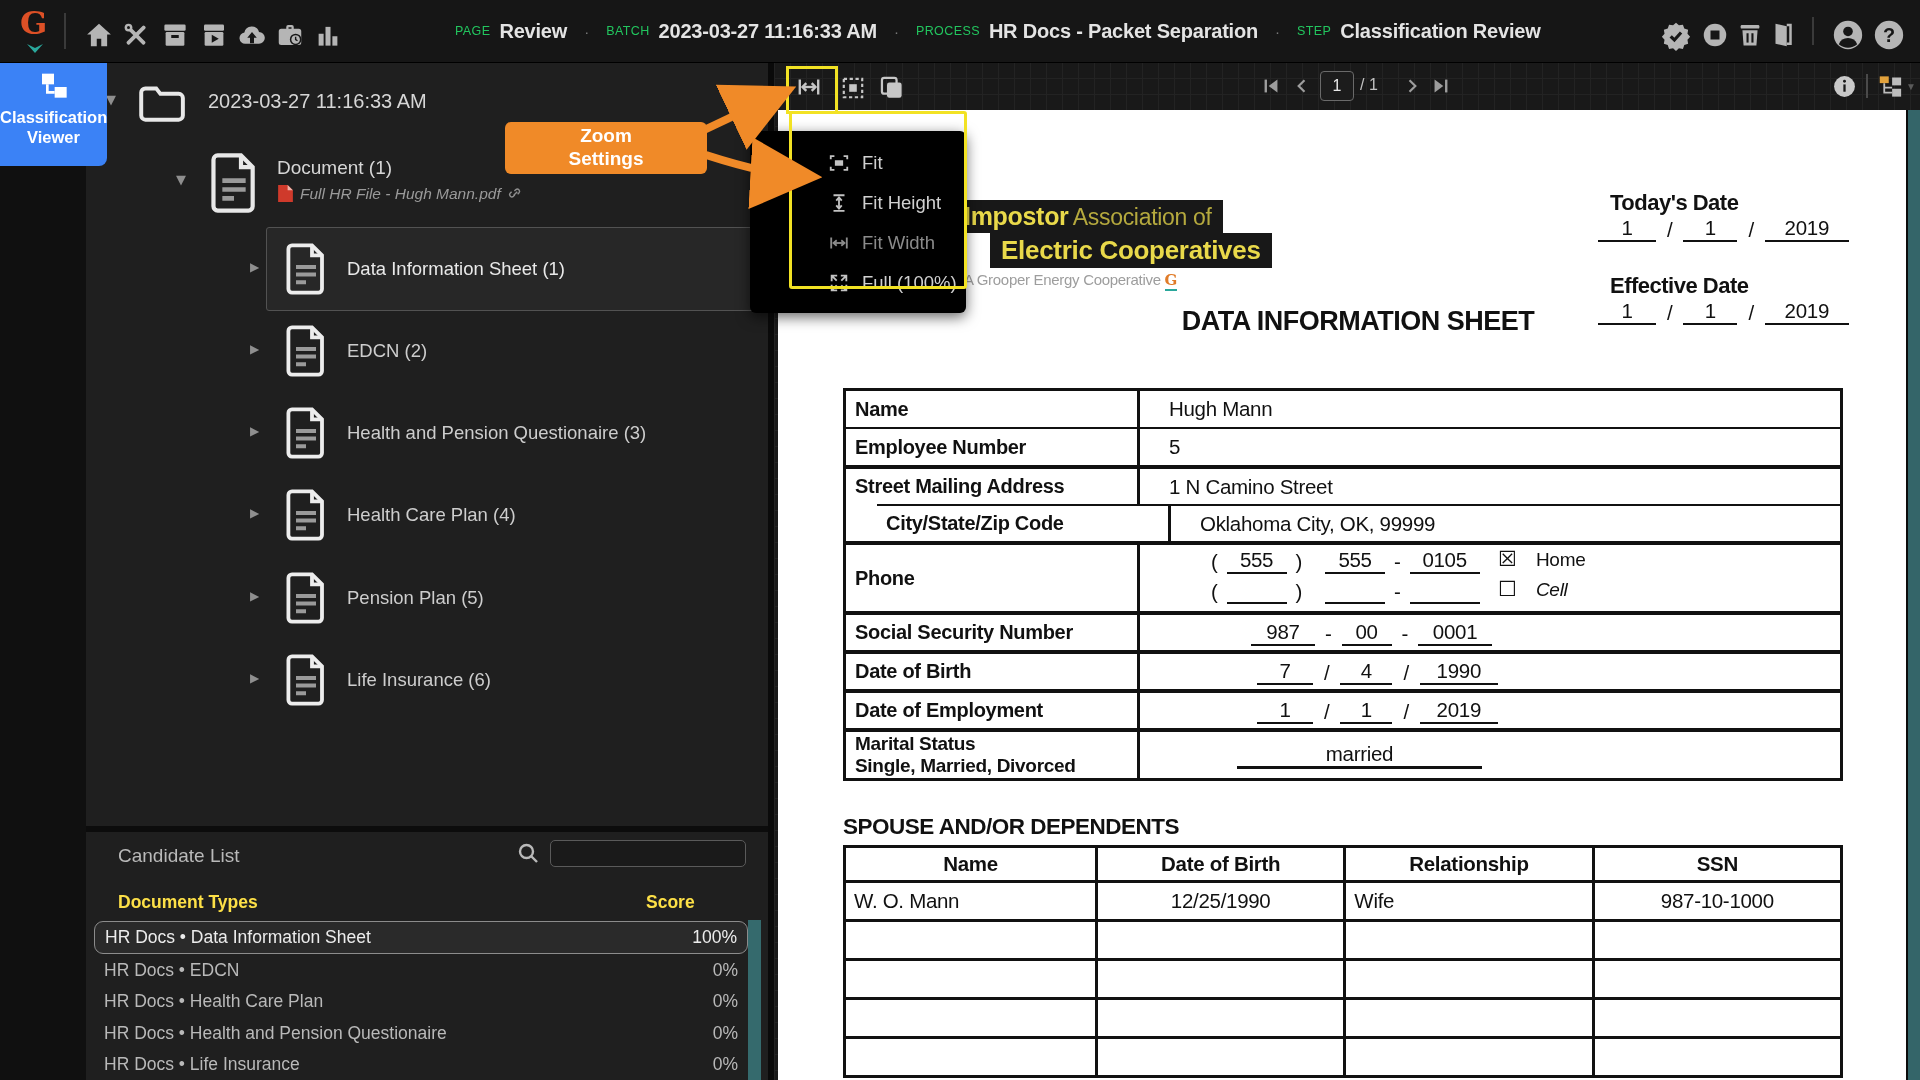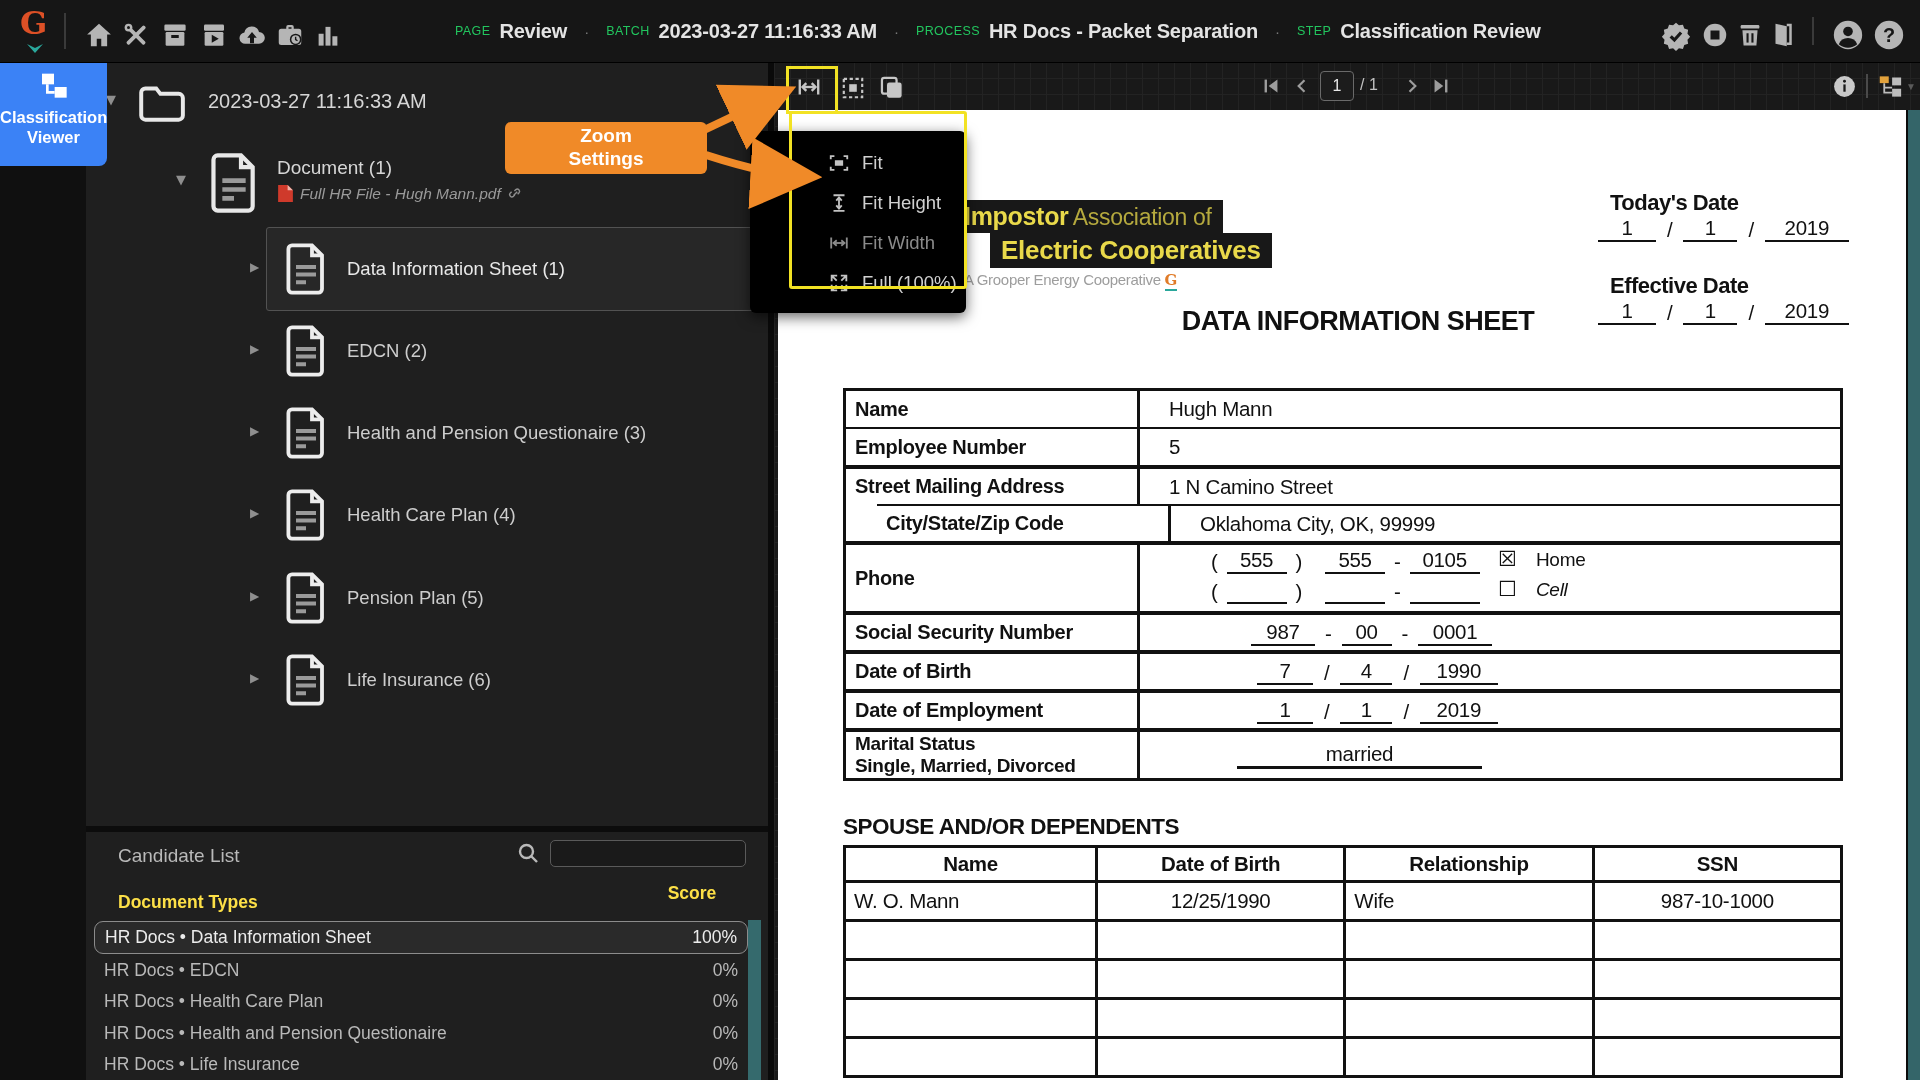--- a/index.html
+++ b/index.html
@@ -304,21 +304,21 @@
   <div class="cand-title">Candidate List</div>
   <span class="abs" style="left:430px;top:9px;color:#b9b9b9;">
     <svg width="24" height="24" viewBox="0 0 24 24" fill="none" stroke="currentColor" stroke-width="2.4">
         <circle cx="10.5" cy="10.5" r="6.5"></circle>
         <path d="M15.5 15.5 L21 21"></path>
       </svg>
   </span>
   <input class="cand-input" value="" style="">
 
   <div class="cand-h" style="left:32px;top:60px;">Document Types</div>
-  <div class="cand-h" style="left:560px;top:51px;width:92px;text-align:center;">Score</div>
+  <div class="cand-h" style="left:560px;top:60px;width:92px;text-align:left;">Score</div>
 
   <div class="cand-row cand-sel" style="top:89px;">
     <span>HR Docs • Data Information Sheet</span>
     <span class="sc">100%</span>
   </div>
   <div class="cand-row" style="top:124px;padding:0 10px;width:634px;">
     <span>HR Docs • EDCN</span>
     <span class="sc">0%</span>
   </div>
   <div class="cand-row" style="top:155.5px;padding:0 10px;width:634px;">

